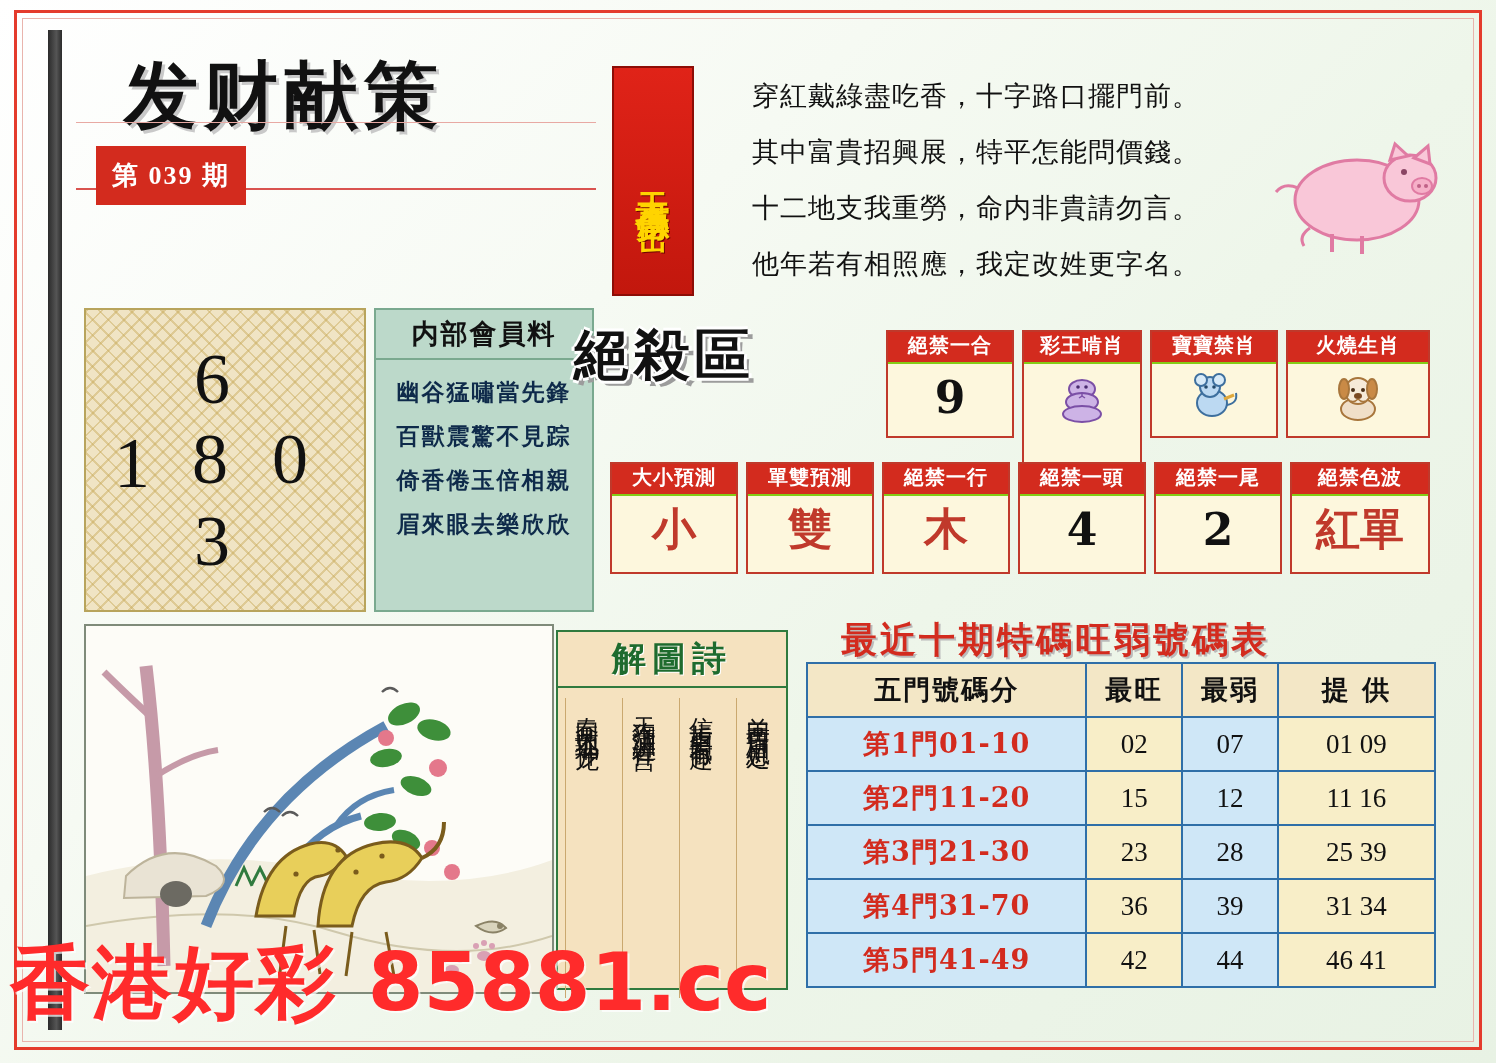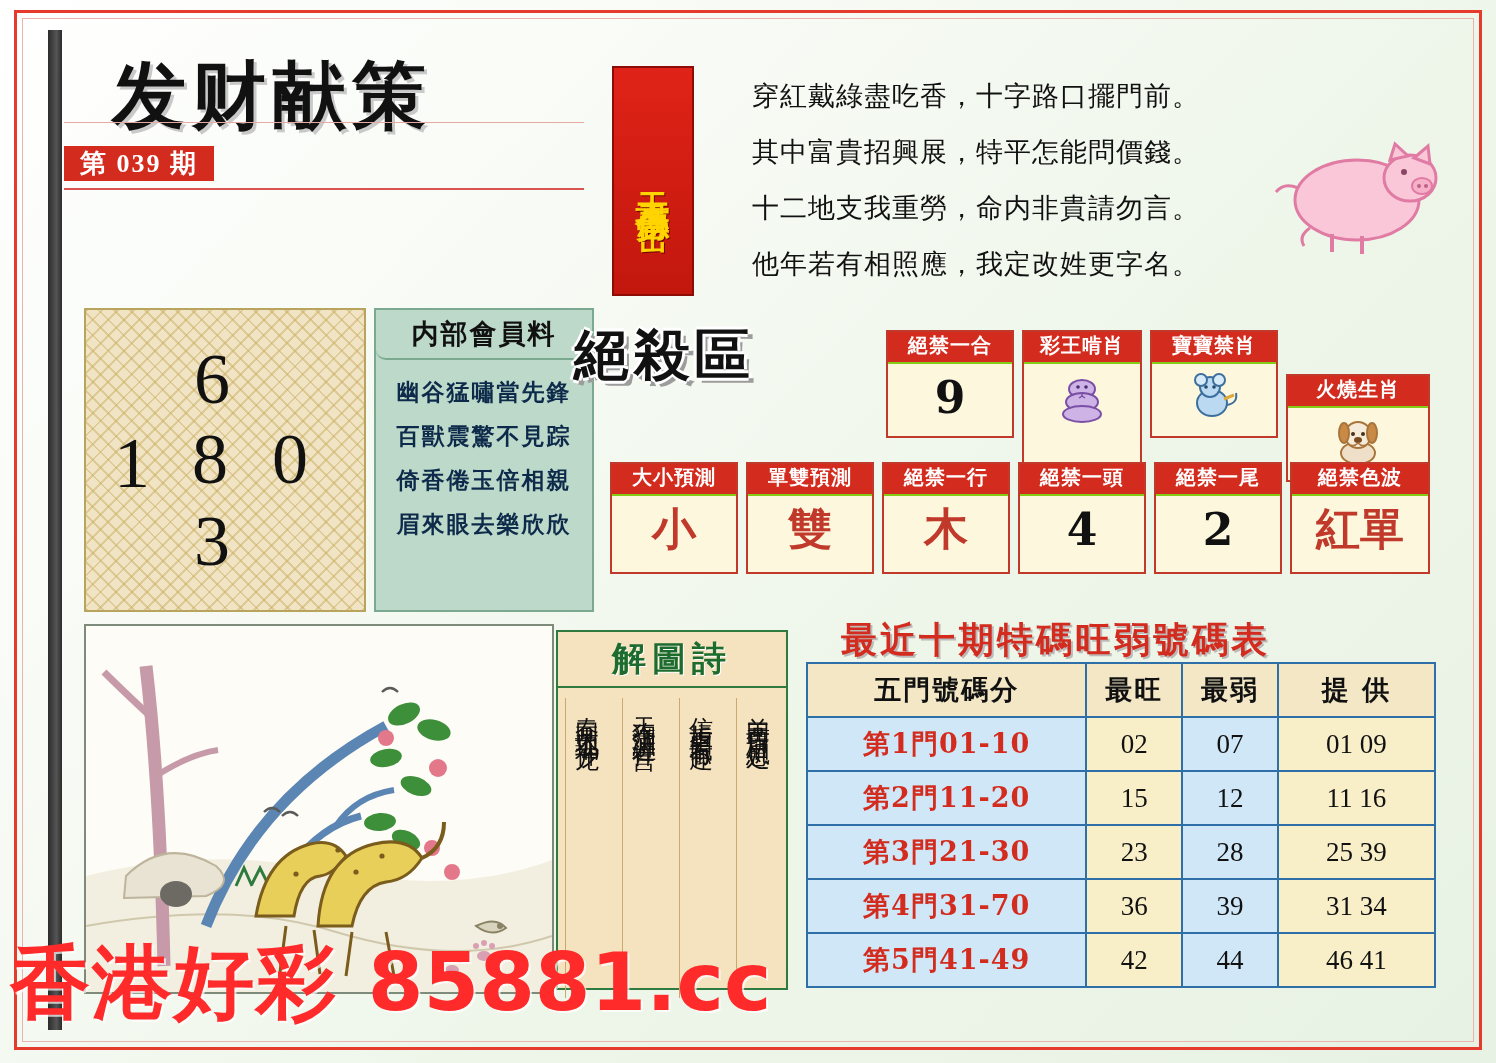--- a/index.html
+++ b/index.html
@@ -35,21 +35,21 @@
   
   #left-bar {
     position: absolute;
     left: 48px; top: 30px;
     width: 14px; height: 1000px;
     background: linear-gradient(90deg,#2b2b2b,#555 60%,#2b2b2b);
   }
   
   #title-block {
     position: absolute;
-    left: 64px; top: 58px;
+    left: 76px; top: 58px;
     width: 520px;
   }
   #main-title {
     font-family: "DejaVu Serif", serif;
     font-weight: bold;
     font-size: 74px;
     letter-spacing: 6px;
     color: #111;
     text-shadow: 3px 3px 0 #c9c9c9;
     line-height: 1;
@@ -60,23 +60,24 @@
     height: 42px;
     border-bottom: 2px solid #d9534f;
     position: relative;
   }
   #issue-badge {
     display: inline-block;
     background: #d32b1e;
     color: #fff;
     font-size: 26px;
     font-weight: bold;
-    padding: 0 16px;
+    padding: 12px 16px;
     letter-spacing: 2px;
     font-family: "Liberation Serif", serif;
+    margin-left: 20px;
   }
   #issue-underline2 {
     position: absolute;
     left: 0; top: 64px;
     width: 520px;
     border-bottom: 1px solid #e8a9a3;
   }
   
   #tianshu {
     position: absolute;
@@ -147,21 +148,20 @@
   #member-title {
     text-align: center;
     font-family: "DejaVu Serif", serif;
     font-size: 27px;
     font-weight: bold;
     color: #111;
     padding-top: 6px;
     letter-spacing: 2px;
     border-bottom: 2px solid #7aa98f;
     padding-bottom: 6px;
-    border-radius: 10px;
   }
   #member ul {
     list-style: none;
     margin: 0;
     padding: 10px 0 0 0;
   }
   #member li {
     text-align: center;
     font-family: "DejaVu Serif", serif;
     font-size: 23px;
@@ -411,21 +411,21 @@
         <circle cx="15" cy="11" r="6" fill="#d7eaf8" stroke="#3d6f9e" stroke-width="2"></circle>
         <circle cx="33" cy="11" r="6" fill="#d7eaf8" stroke="#3d6f9e" stroke-width="2"></circle>
         <circle cx="20" cy="18" r="1.8" fill="#244a6b"></circle>
         <circle cx="28" cy="18" r="1.8" fill="#244a6b"></circle>
         <path d="M41 36 q11 -2 9 -12" stroke="#3d6f9e" stroke-width="2" fill="none"></path>
         <path d="M38 30 l10 -4" stroke="#e0a93c" stroke-width="3" fill="none"></path>
       </svg>
     </div>
   </div>
 
-  <div class="cellbox" style="left:1286px; top:330px; width:144px; height:108px;margin-top:44px;">
+  <div class="cellbox" style="left:1286px; top:330px; width:144px; height:108px;">
     <div class="cell-head">火燒生肖</div>
     <div class="cell-body">
       <svg class="zodiac" viewBox="0 0 56 56">
         <ellipse cx="28" cy="40" rx="17" ry="11" fill="#f0dfc8" stroke="#a8763c" stroke-width="2"></ellipse>
         <circle cx="28" cy="22" r="13" fill="#f6ead8" stroke="#a8763c" stroke-width="2"></circle>
         <ellipse cx="14" cy="20" rx="5" ry="10" fill="#c98a46" stroke="#a8763c" stroke-width="2"></ellipse>
         <ellipse cx="42" cy="20" rx="5" ry="10" fill="#c98a46" stroke="#a8763c" stroke-width="2"></ellipse>
         <circle cx="23" cy="21" r="2" fill="#4a3018"></circle>
         <circle cx="33" cy="21" r="2" fill="#4a3018"></circle>
         <ellipse cx="28" cy="27" rx="4" ry="3" fill="#7a4a22"></ellipse>

